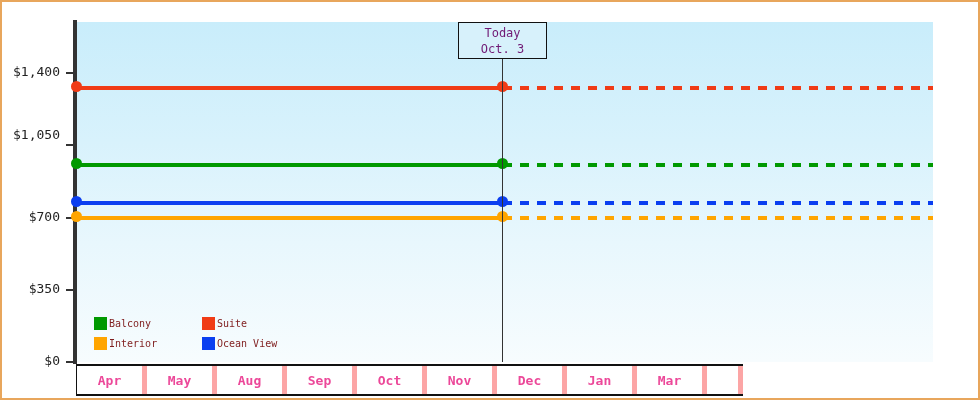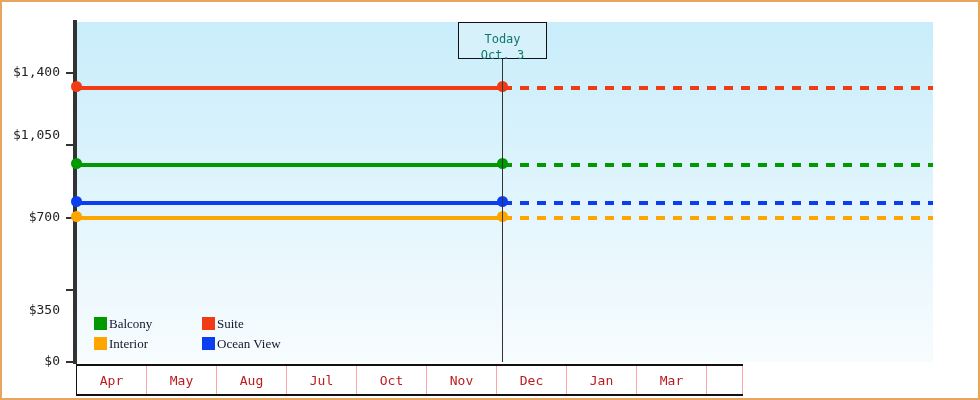--- a/index.html
+++ b/index.html
@@ -87,32 +87,31 @@
     position: absolute;
     left: 456px;
     top: 20px;
     width: 89px;
     height: 37px;
     box-sizing: border-box;
     border: 1px solid #111111;
     background: #d7f1fb;
     text-align: center;
     font-size: 12px;
-    color: #0f766e;
+    color: #701a75;
     line-height: 16px;
-    padding-top: 8px;
+    padding-top: 2px;
   }
   
   #legend {
     position: absolute;
     left: 92px;
     top: 311px;
-    font-size: 13px;
-    color: #0f172a;
-    font-family: Liberation Serif, serif;
+    font-size: 10px;
+    color: #7f1d1d;
   }
   .legend-row {
     display: flex;
     align-items: center;
     height: 20px;
   }
   .legend-item {
     display: flex;
     align-items: center;
     margin-right: 10px;
@@ -134,27 +133,28 @@
     left: 74px;
     top: 362px;
     height: 28px;
     display: flex;
     border-top: 2px solid #111111;
     border-bottom: 2px solid #111111;
     border-left: 1px solid #111111;
   }
   .x-cell {
     box-sizing: border-box;
-    border-right: 1px solid #fca5a5;
+    border-right: 5px solid #fca5a5;
     font-size: 13px;
-    color: #b91c1c;
+    color: #ec4899;
     display: flex;
     align-items: center;
     justify-content: center;
     background: #ffffff;
+    font-weight: bold;
   }
 </style>
 </head>
 <body>
 
 <div id="chart-frame">
 
   <div id="plot-area"></div>
 
   <div id="y-axis-spine"></div>
@@ -163,21 +163,21 @@
     <div class="y-tick" style="top:70px;"></div>
     <div class="y-label" style="top:63px;">$1,400</div>
 
     <div class="y-tick" style="top:142px;"></div>
     <div class="y-label" style="top:126px;margin-left:14px;">$1,050</div>
 
     <div class="y-tick" style="top:215px;"></div>
     <div class="y-label" style="top:208px;">$700</div>
 
     <div class="y-tick" style="top:287px;"></div>
-    <div class="y-label" style="top:280px;margin-top:21px;">$350</div>
+    <div class="y-label" style="top:280px;">$350</div>
 
     <div class="y-tick" style="top:359px;"></div>
     <div class="y-label" style="top:352px;">$0</div>
   </div>
 
   <div>
     <div class="series-line-solid" style="left:74px; top:84px; width:427px; background:#f03b16;"></div>
     <div class="series-line-dashed" style="left:501px; top:84px; width:430px;
                 background:repeating-linear-gradient(to right,#f03b16 0,#f03b16 9px,transparent 9px,transparent 17px);"></div>
     <div class="series-marker" style="left:69px; top:79px; background:#f03b16;"></div>
@@ -234,21 +234,21 @@
         <span class="legend-swatch" style="background:#0a3ef0;"></span>
         <span class="legend-label">Ocean View</span>
       </div>
     </div>
   </div>
 
   <div id="x-axis">
     <div class="x-cell" style="width:70px;">Apr</div>
     <div class="x-cell" style="width:70px;">May</div>
     <div class="x-cell" style="width:70px;">Aug</div>
-    <div class="x-cell" style="width:70px;">Jul</div>
+    <div class="x-cell" style="width:70px;">Sep</div>
     <div class="x-cell" style="width:70px;">Oct</div>
     <div class="x-cell" style="width:70px;">Nov</div>
     <div class="x-cell" style="width:70px;">Dec</div>
     <div class="x-cell" style="width:70px;">Jan</div>
     <div class="x-cell" style="width:70px;">Mar</div>
     <div class="x-cell" style="width:36px;"></div>
   </div>
 
 </div>
 

